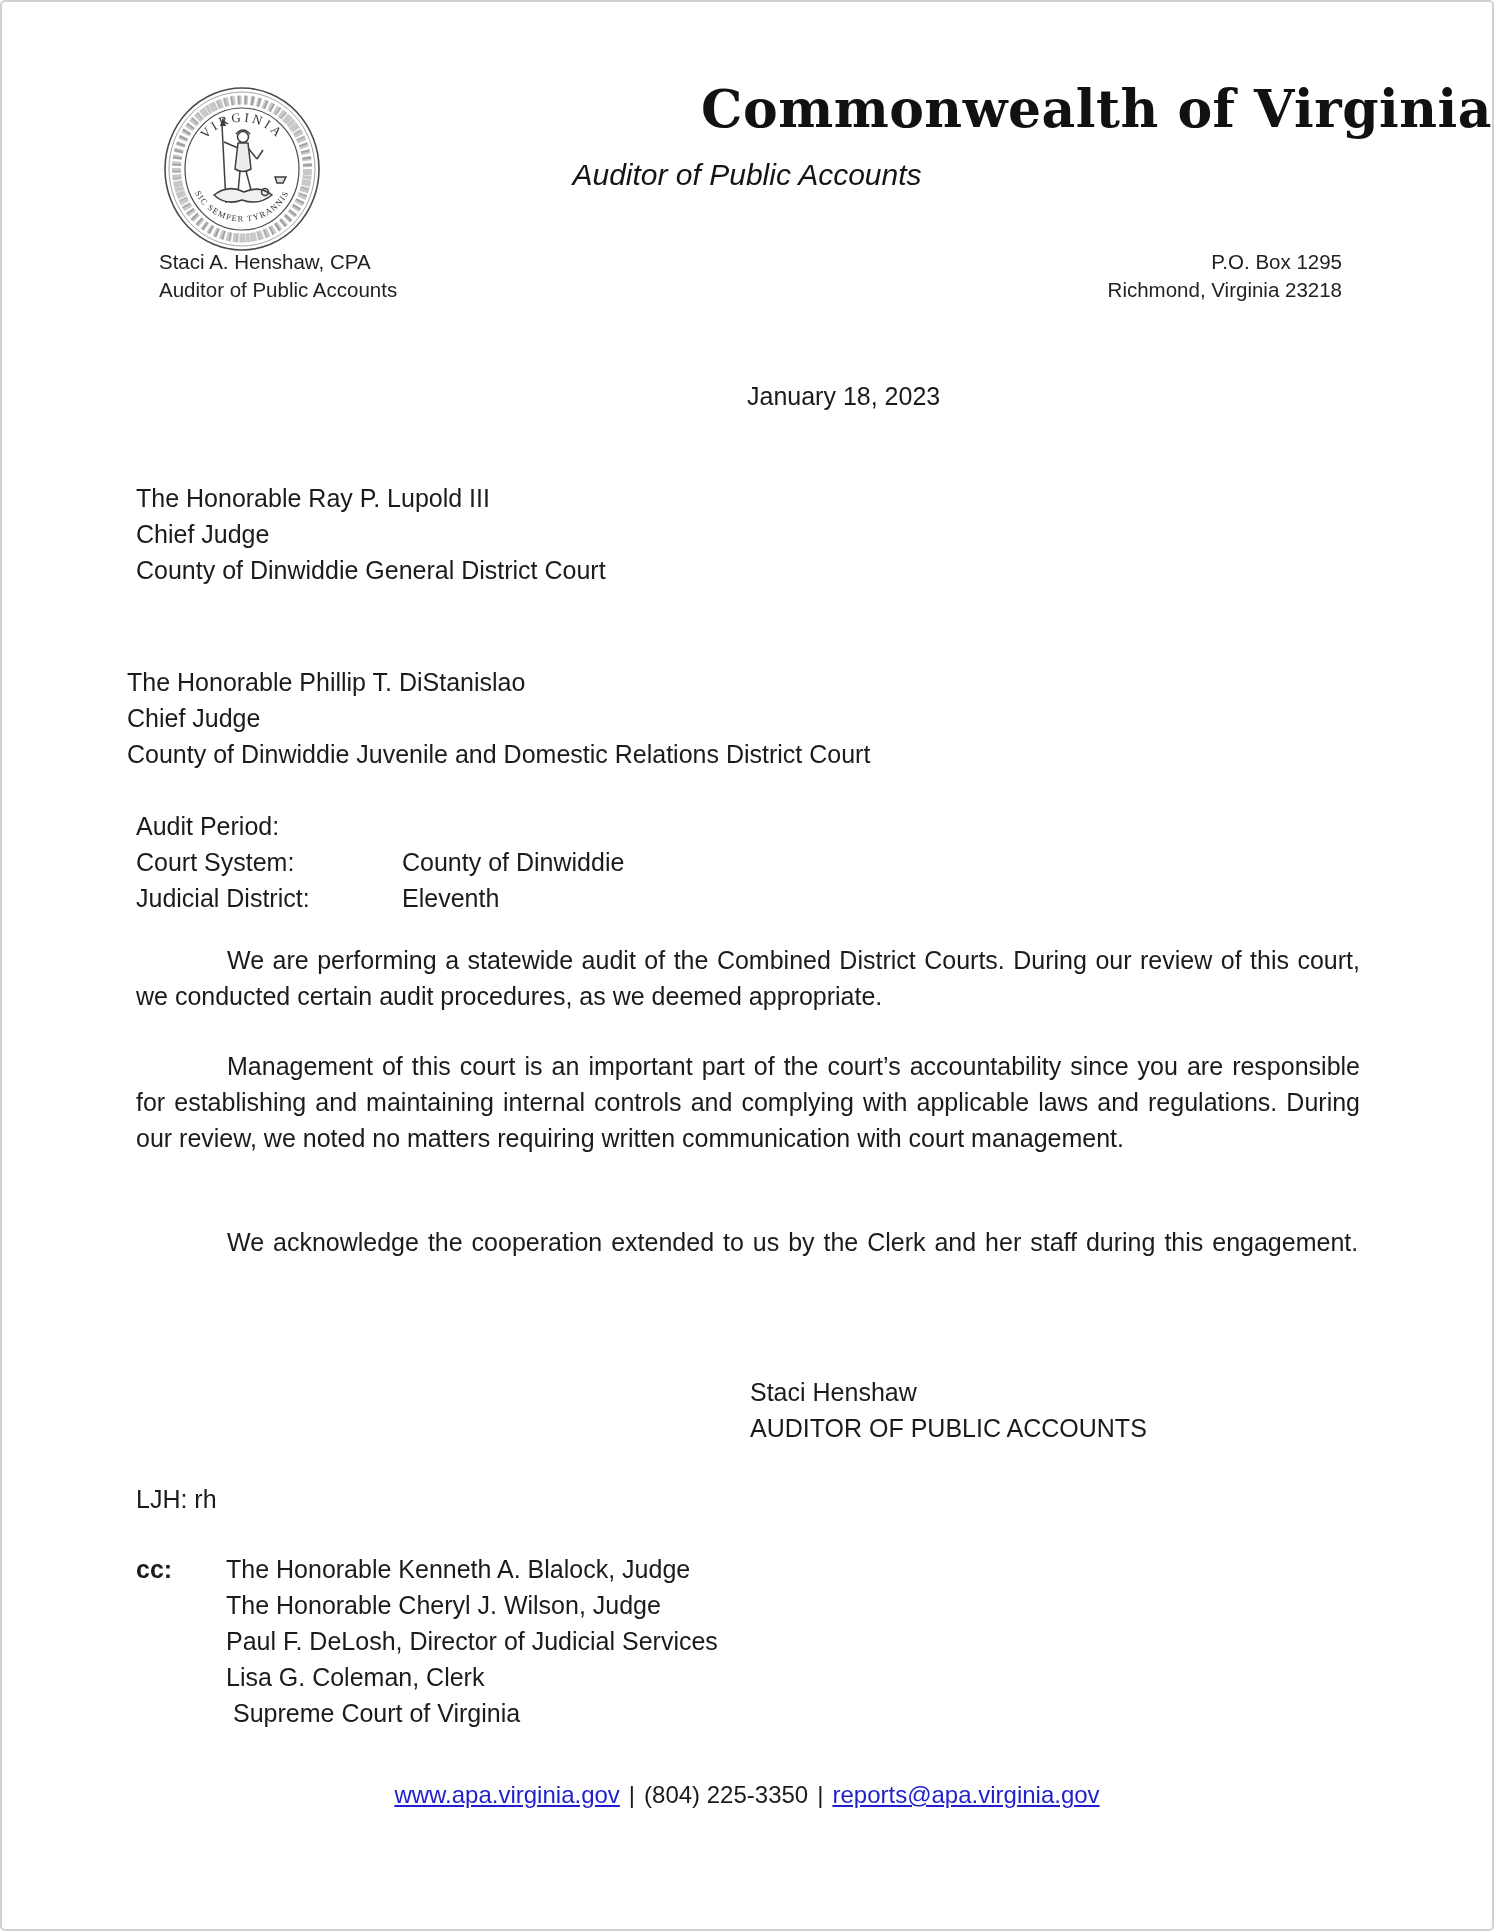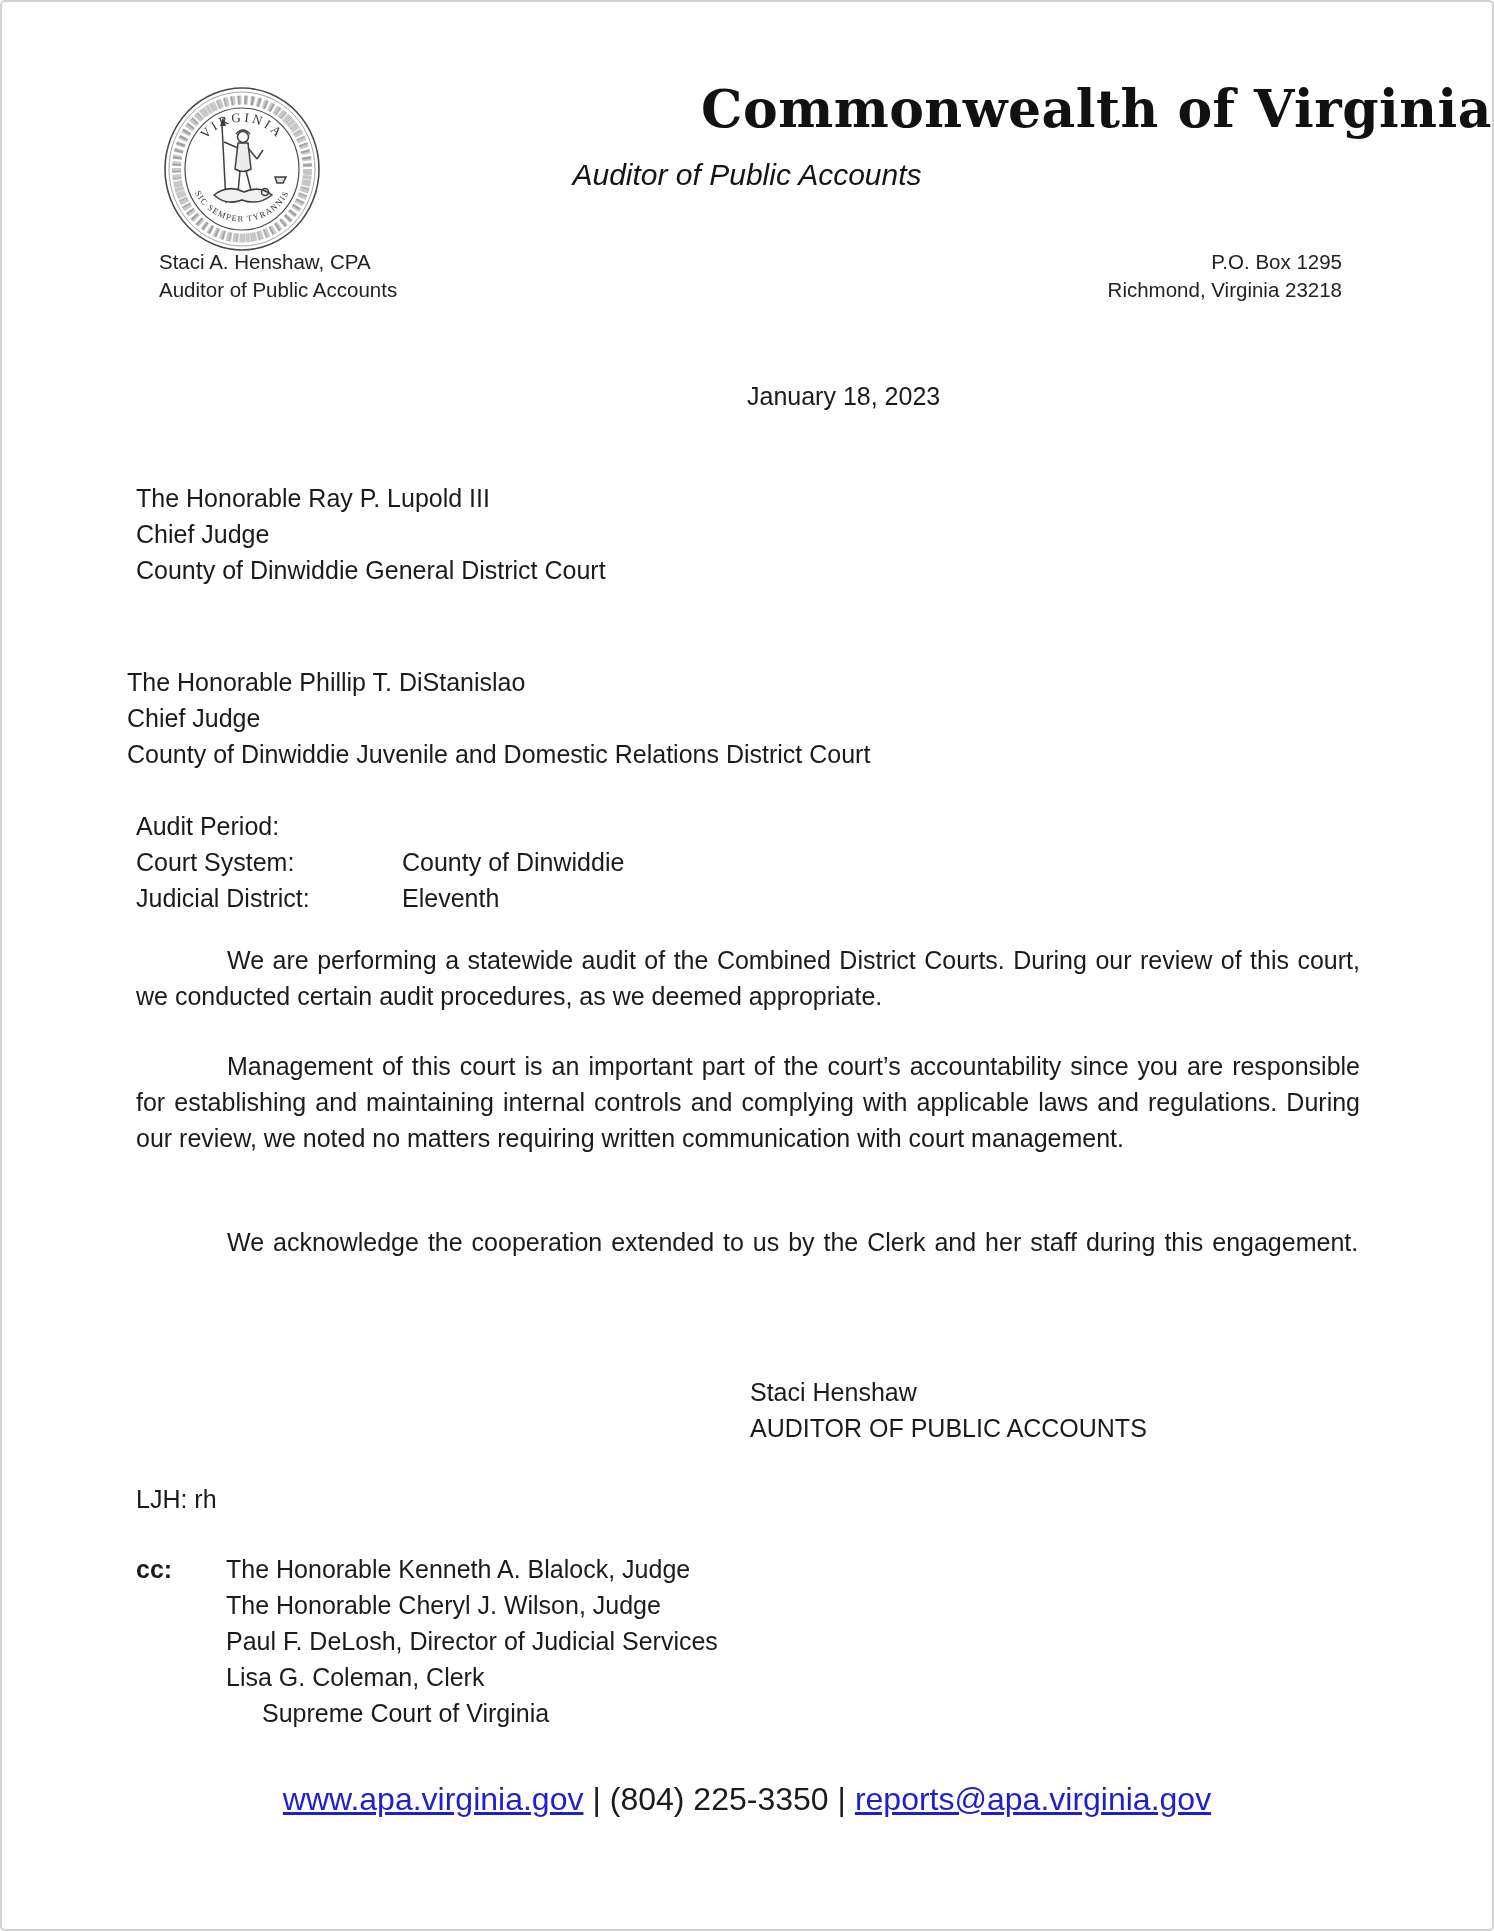--- a/index.html
+++ b/index.html
@@ -62,27 +62,27 @@
   .para-1 { top: 940px; }
   .para-2 { top: 1046px; }
   .para-3 { top: 1222px; word-spacing: 2px; }
 
   .signature { position: absolute; left: 748px; top: 1372px; }
 
   .ref-line  { position: absolute; left: 134px; top: 1479px; }
 
   .cc-block  { position: absolute; left: 134px; top: 1549px; display: flex; }
   .cc-label  { width: 90px; font-weight: bold; }
-  .cc-names div:last-child { margin-left: 36px; }
+  .cc-names div:last-child { margin-left: 7px; }
 
   
   .footer {
     position: absolute; left: 0; top: 1779px; width: 100%;
     text-align: center;
-    font-size: 32px;
+    font-size: 24px;
   }
   .footer .link { color: #1f1fcc; text-decoration: underline; cursor: pointer; }
   .footer .sep  { color: #1b1b1b; margin: 0 9px; }
 </style>
 </head>
 <body>
 
 <div class="page">
 
   <div class="seal-wrap">

